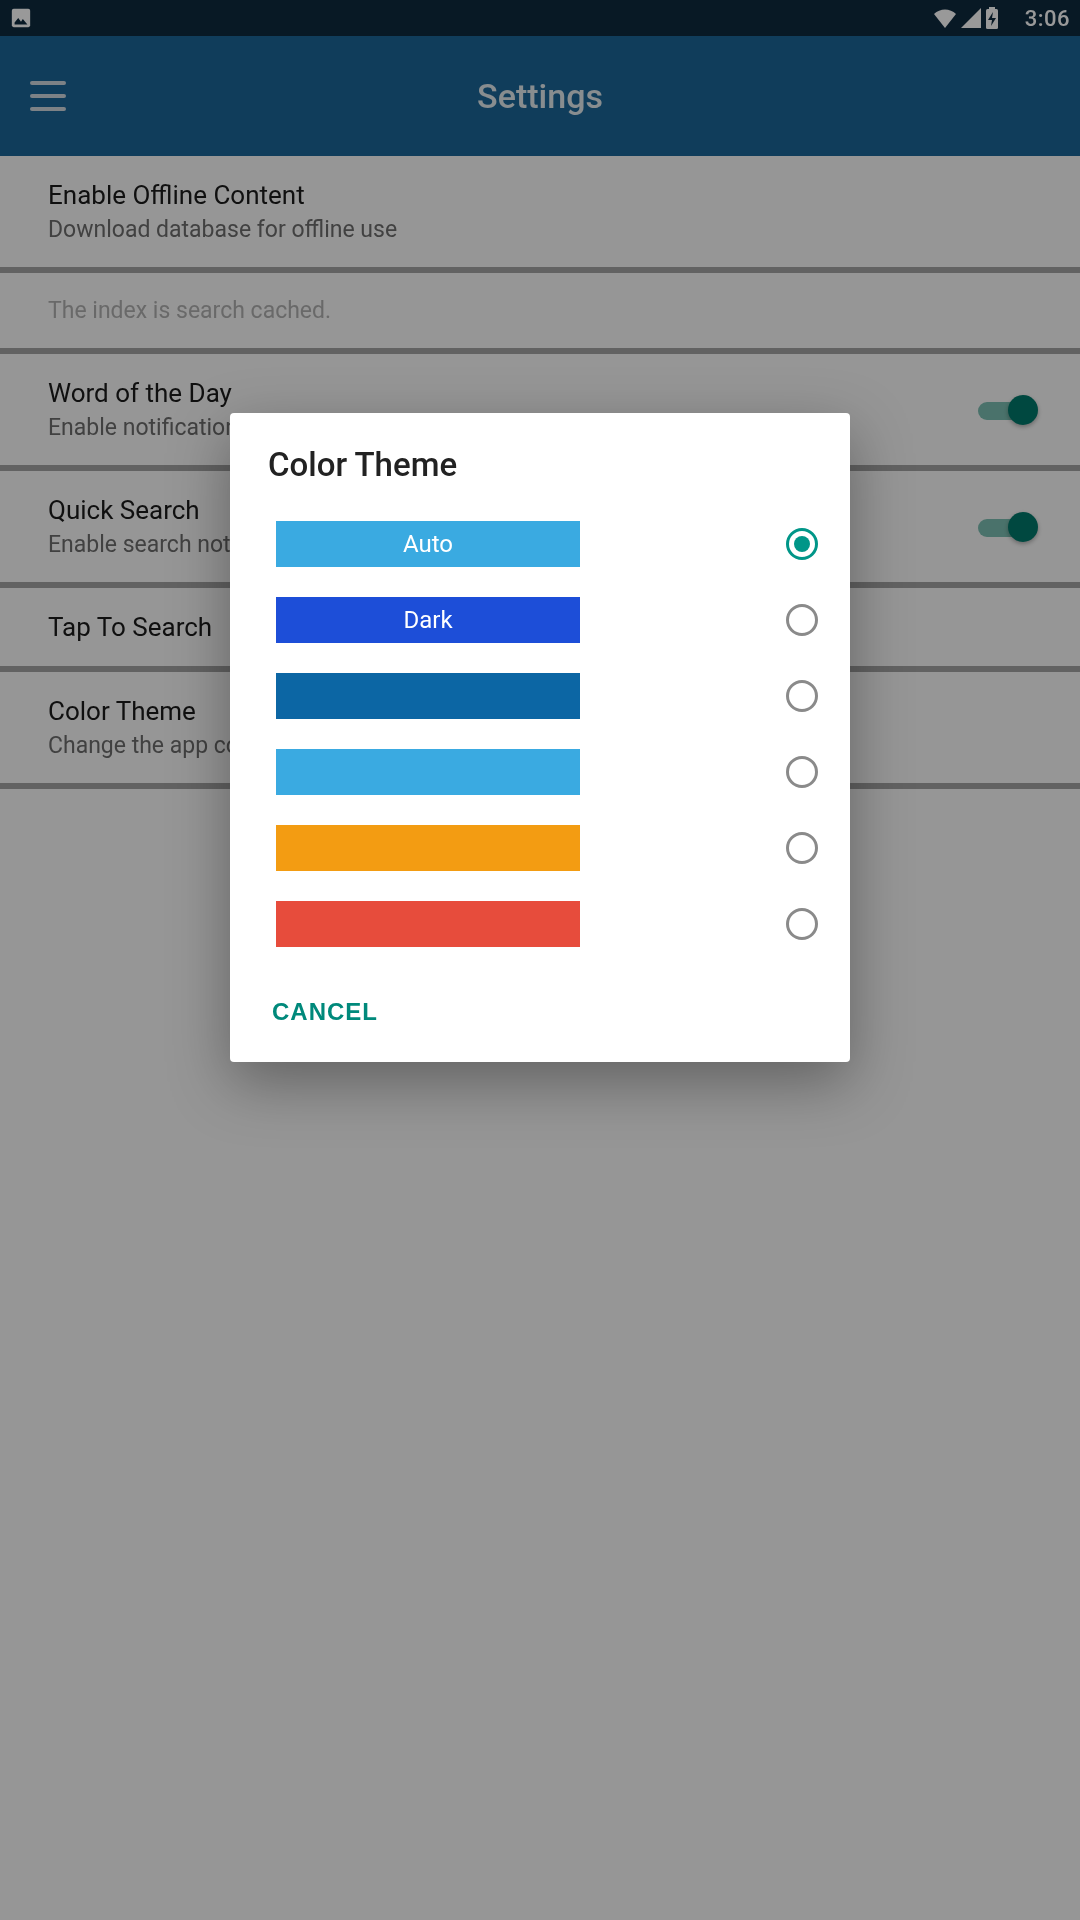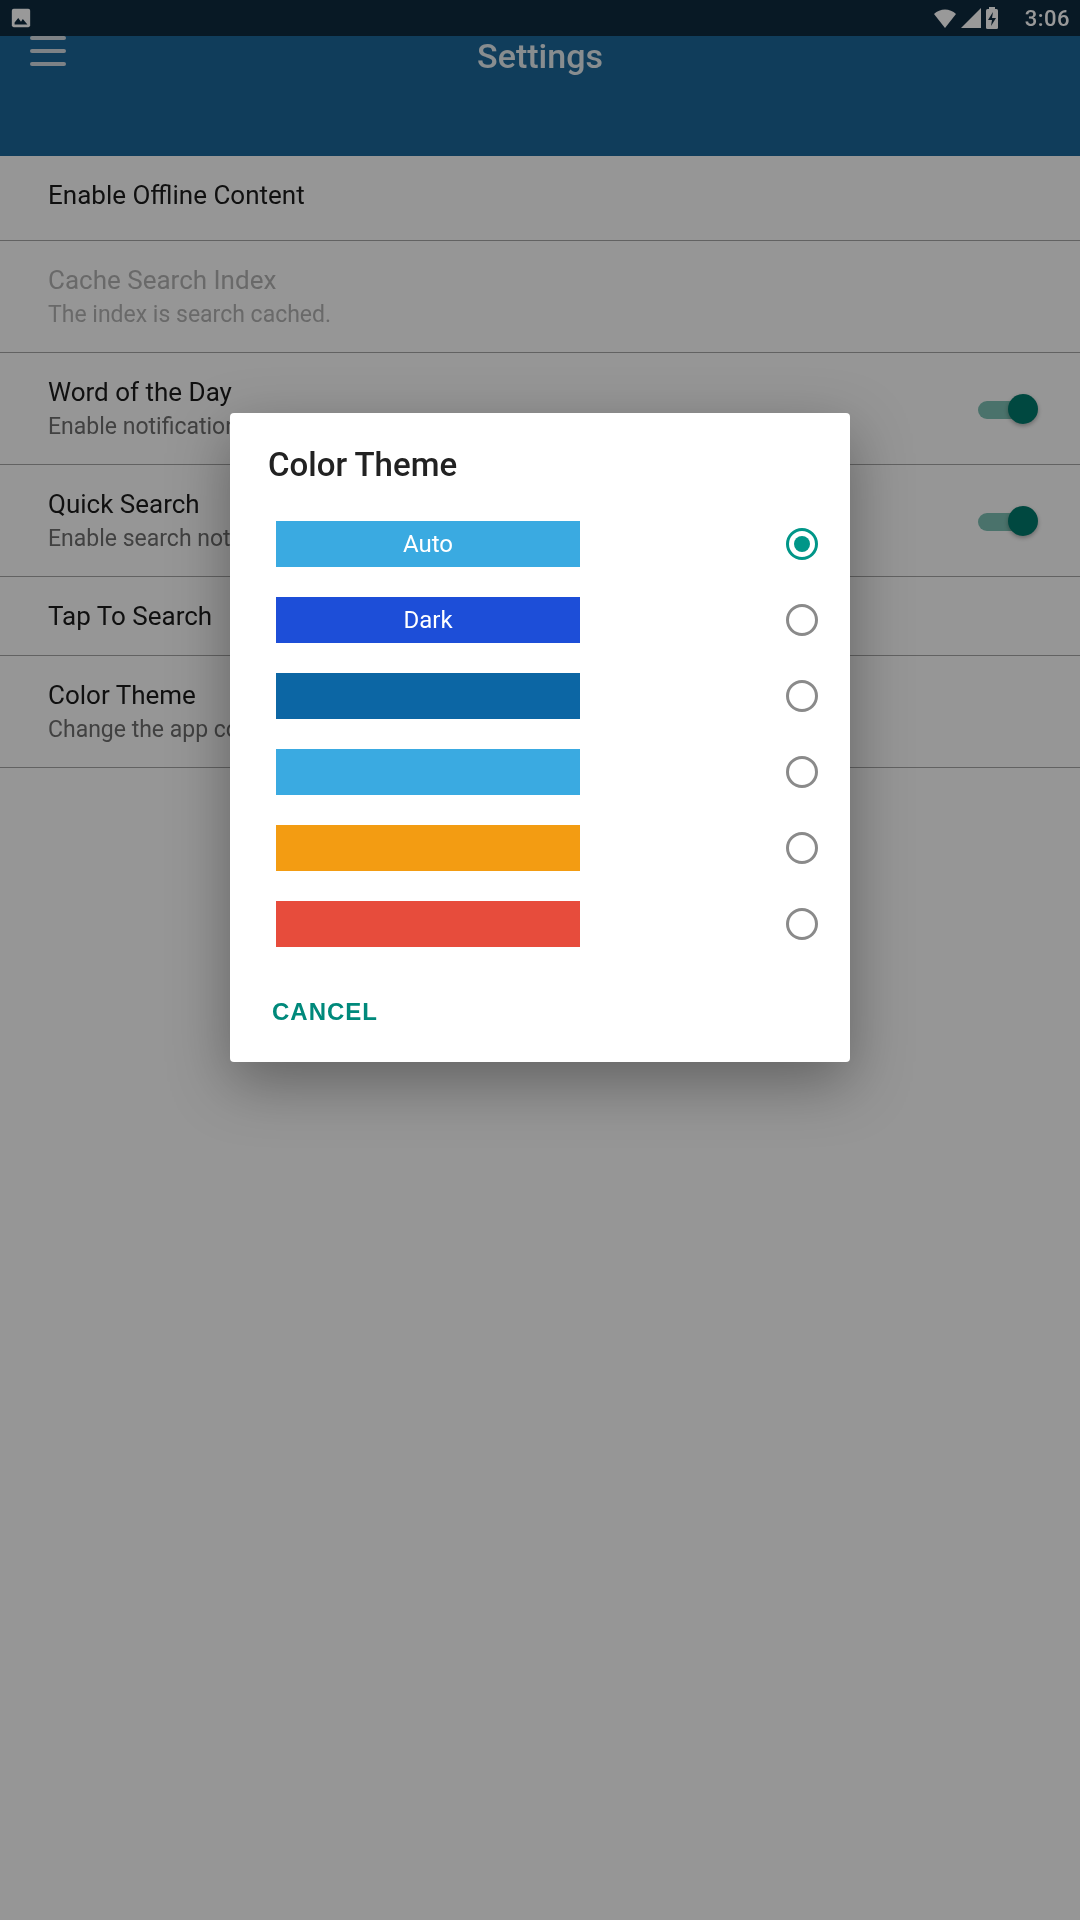--- a/index.html
+++ b/index.html
@@ -24,22 +24,22 @@
   .status-left { flex: 0 0 auto; }
   .status-right { margin-left: auto; display: flex; align-items: center; gap: 4px; }
   .status-bar svg { display: block; }
   .status-time { margin-left: 22px; letter-spacing: 0.5px; }
 
   
   .app-bar {
     height: 120px;
     background: #1b6698;
     display: flex;
-    align-items: flex-start;
-    padding: 0 30px;
+    align-items: center;
+    padding: 16px 30px;
     position: relative;
   }
   .hamburger {
     width: 36px; height: 30px;
     display: flex; flex-direction: column; justify-content: space-between;
   }
   .hamburger span {
     height: 4px; background: #d0d9df; border-radius: 2px;
   }
   .app-title {
@@ -48,21 +48,21 @@
     color: #e3ebef;
     font-size: 34px;
     font-weight: 500;
     pointer-events: none;
   }
 
   
   .settings-list { background: #fafafa; }
   .setting-item {
     padding: 24px 48px 24px 48px;
-    border-bottom: 1px solid #a3a3a3;
+    border-bottom: 6px solid #a3a3a3;
     display: flex; align-items: center;
   }
   .setting-text { flex: 1 1 auto; }
   .setting-title {
     font-size: 26px;
     color: #1c1c1c;
     margin-bottom: 6px;
   }
   .setting-sub {
     font-size: 23px;
@@ -183,26 +183,26 @@
       <span></span>
   </div>
   <div class="app-title">Settings</div>
 </div>
 
 <div class="settings-list">
 
   <div class="setting-item">
     <div class="setting-text">
       <div class="setting-title">Enable Offline Content</div>
+      <div class="setting-sub">Download database for offline use</div>
     </div>
   </div>
 
   <div class="setting-item disabled">
     <div class="setting-text">
-      <div class="setting-title">Cache Search Index</div>
       <div class="setting-sub">The index is search cached.</div>
     </div>
   </div>
 
   <div class="setting-item">
     <div class="setting-text">
       <div class="setting-title">Word of the Day</div>
       <div class="setting-sub">Enable notifications</div>
     </div>
     <div class="switch">

